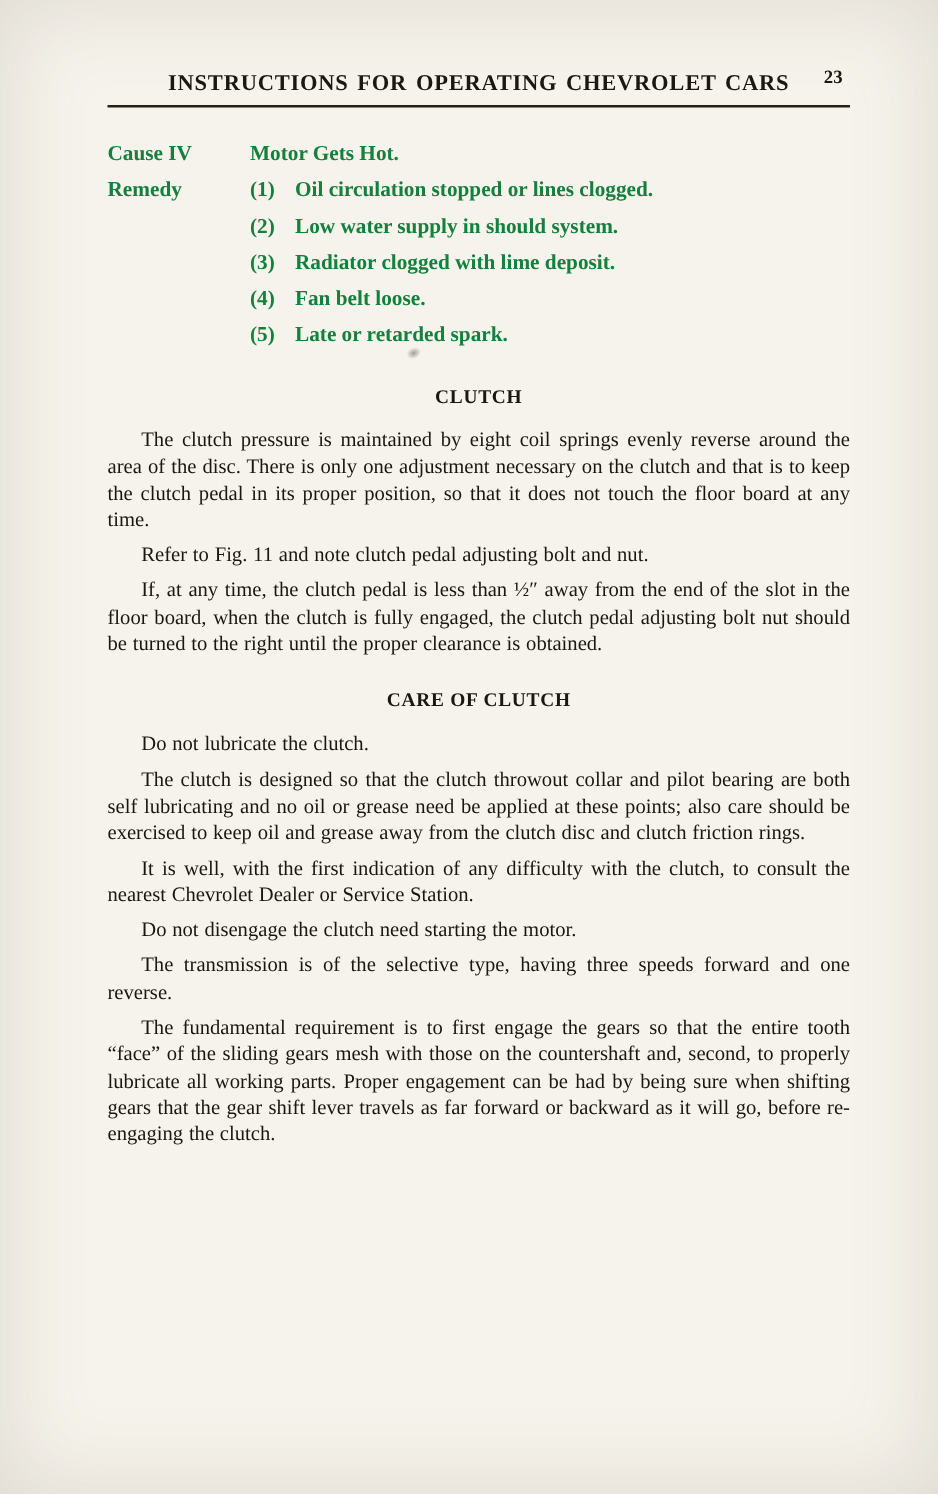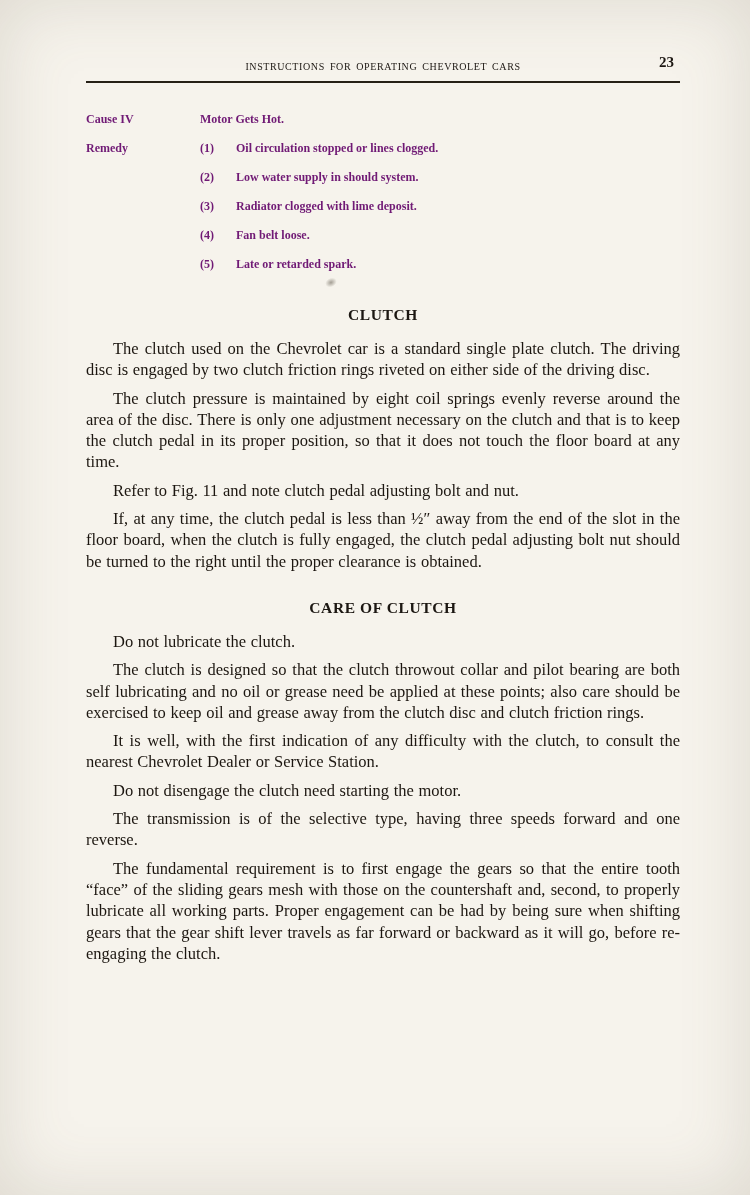--- a/index.html
+++ b/index.html
@@ -22,40 +22,40 @@
   }
   
   .page-header {
     position: relative;
     text-align: center;
     padding-bottom: 7px;
     border-bottom: 2.5px solid #262016;
     margin-bottom: 22px;
   }
   .header-title {
-    font-weight: normal;
-    font-size: 10px;
+    font-weight: bold;
+    font-size: 18px;
     letter-spacing: 0.6px;
     word-spacing: 2px;
   }
   .page-number {
     position: absolute;
     right: 6px;
     top: -2px;
     font-weight: bold;
     font-size: 15px;
   }
   
   .trouble-grid {
     display: grid;
     grid-template-columns: 114px 1fr;
-    font-size: 12px;
+    font-size: 17px;
     line-height: 29px;
     font-weight: bold;
-    color: #701a75;
+    color: #15803d;
   }
   .t-label { font-weight: bold; }
   .remedy-item { display: flex; }
   .rnum { flex: 0 0 36px; }
   .rtext { flex: 1 1 auto; }
   
   .section-title {
     text-align: center;
     font-weight: bold;
     font-size: 15.5px;
@@ -119,21 +119,20 @@
           <span class="rtext">Late or retarded spark.</span>
         </div>
       </div>
     </div>
   </section>
 
   <div class="smudge"></div>
 
   <section>
     <h2 class="section-title">CLUTCH</h2>
-    <p class="para">The clutch used on the Chevrolet car is a standard single plate clutch.  The driving disc is engaged by two clutch friction rings riveted on either side of the driving disc.</p>
     <p class="para">The clutch pressure is maintained by eight coil springs evenly reverse around the area of the disc.  There is only one adjustment necessary on the clutch and that is to keep the clutch pedal in its proper position, so that it does not touch the floor board at any time.</p>
     <p class="para">Refer to Fig. 11 and note clutch pedal adjusting bolt and nut.</p>
     <p class="para">If, at any time, the clutch pedal is less than ½″ away from the end of the slot in the floor board, when the clutch is fully engaged, the clutch pedal adjusting bolt nut should be turned to the right until the proper clearance is obtained.</p>
   </section>
 
   <section>
     <h2 class="section-title">CARE OF CLUTCH</h2>
     <p class="para">Do not lubricate the clutch.</p>
     <p class="para">The clutch is designed so that the clutch throwout collar and pilot bearing are both self lubricating and no oil or grease need be applied at these points; also care should be exercised to keep oil and grease away from the clutch disc and clutch friction rings.</p>
     <p class="para">It is well, with the first indication of any difficulty with the clutch, to consult the nearest Chevrolet Dealer or Service Station.</p>

